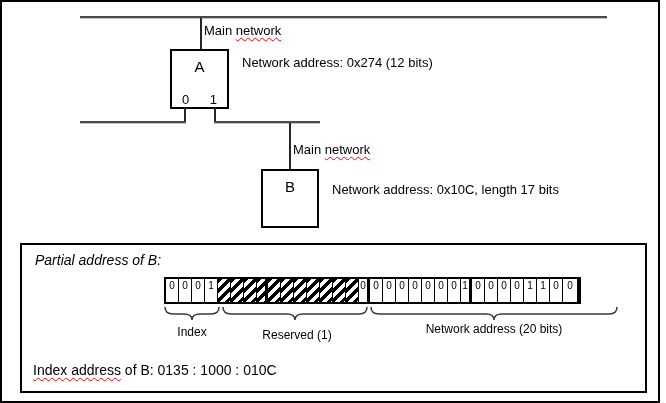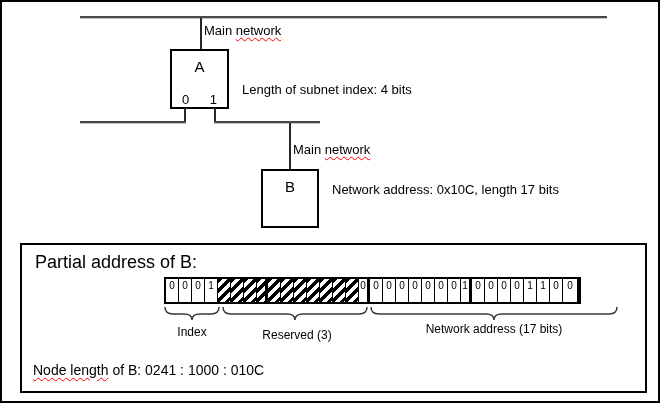--- a/index.html
+++ b/index.html
@@ -18,21 +18,21 @@
   .node-box{
     border:2px solid #000; background:#fff; box-sizing:border-box;
   }
   .node-letter{font-size:15px; text-align:center; margin-top:7px;}
   .ports{position:absolute; bottom:0; left:0; right:0;
          display:flex; justify-content:space-between; padding:0 10px;
          font-size:13px; line-height:14px;}
   .panel{
     border:2px solid #000; box-sizing:border-box; background:#fff;
   }
-  .panel-title{font-size:18px;}
+  .panel-title{font-size:14px;font-style:italic;}
   .hexlbl{font-size:14px;}
   
   .bit-field{
     display:flex; border:2px solid #000; border-right:4px solid #000;
     box-sizing:border-box; height:27px; background:#fff;
   }
   .bit-cell{
     width:13px; height:100%; border-right:1px solid #000; box-sizing:border-box;
     font-size:10px; line-height:13px; text-align:center; background:#fff;
   }
@@ -56,21 +56,21 @@
     <span>Main </span><span class="squiggle">network</span>
   </div>
 
   <div class="abs node-box" style="left:168px; top:47px; width:59px; height:60px;">
     <div class="node-letter">A</div>
     <div class="ports">
       <span>0</span>
       <span>1</span>
     </div>
   </div>
-  <div class="abs txt" style="left:240px; top:80px;">Length of subnet index: 4 bits</div>
+  <div class="abs txt" style="left:240px; top:53px;">Network address: 0x274 (12 bits)</div>
 
   <div class="abs vline" style="left:182px; top:106px; height:15px;"></div>
   <div class="abs vline" style="left:212px; top:106px; height:15px;"></div>
   <div class="abs hline" style="left:78px; top:119px; width:106px;"></div>
   <div class="abs hline" style="left:212px; top:119px; width:106px;"></div>
 
   <div class="abs vline" style="left:287px; top:121px; height:46px;"></div>
   <div class="abs txt" style="left:291px; top:140px;">
     <span>Main </span><span class="squiggle">network</span>
   </div>
@@ -122,20 +122,20 @@
     <path class="brace" d="M1,0 Q1,7 9,7 L20,7 Q28,7 28,13 Q28,7 36,7 L47,7 Q55,7 55,0"></path>
   </svg>
   <svg class="abs" style="left:220px; top:305px;" width="146" height="16" viewBox="0 0 146 16">
     <path class="brace" d="M1,0 Q1,7 9,7 L65,7 Q73,7 73,13 Q73,7 81,7 L137,7 Q145,7 145,0"></path>
   </svg>
   <svg class="abs" style="left:368px; top:305px;" width="248" height="16" viewBox="0 0 248 16">
     <path class="brace" d="M1,0 Q1,7 9,7 L116,7 Q124,7 124,13 Q124,7 132,7 L239,7 Q247,7 247,0"></path>
   </svg>
 
   <div class="abs brace-label" style="left:190px; top:323px;">Index</div>
-  <div class="abs brace-label" style="left:295px; top:326px;">Reserved (3)</div>
-  <div class="abs brace-label" style="left:492px; top:320px;">Network address (17 bits)</div>
+  <div class="abs brace-label" style="left:295px; top:326px;">Reserved (1)</div>
+  <div class="abs brace-label" style="left:492px; top:320px;">Network address (20 bits)</div>
 
   <div class="abs bottom-line" style="left:31px; top:360px;">
-    <span class="squiggle">Node length</span><span> of B: 0241 : 1000 : 010C</span>
+    <span class="squiggle">Index address</span><span> of B: 0135 : 1000 : 010C</span>
   </div>
 
 </div>
 
 </body></html>

